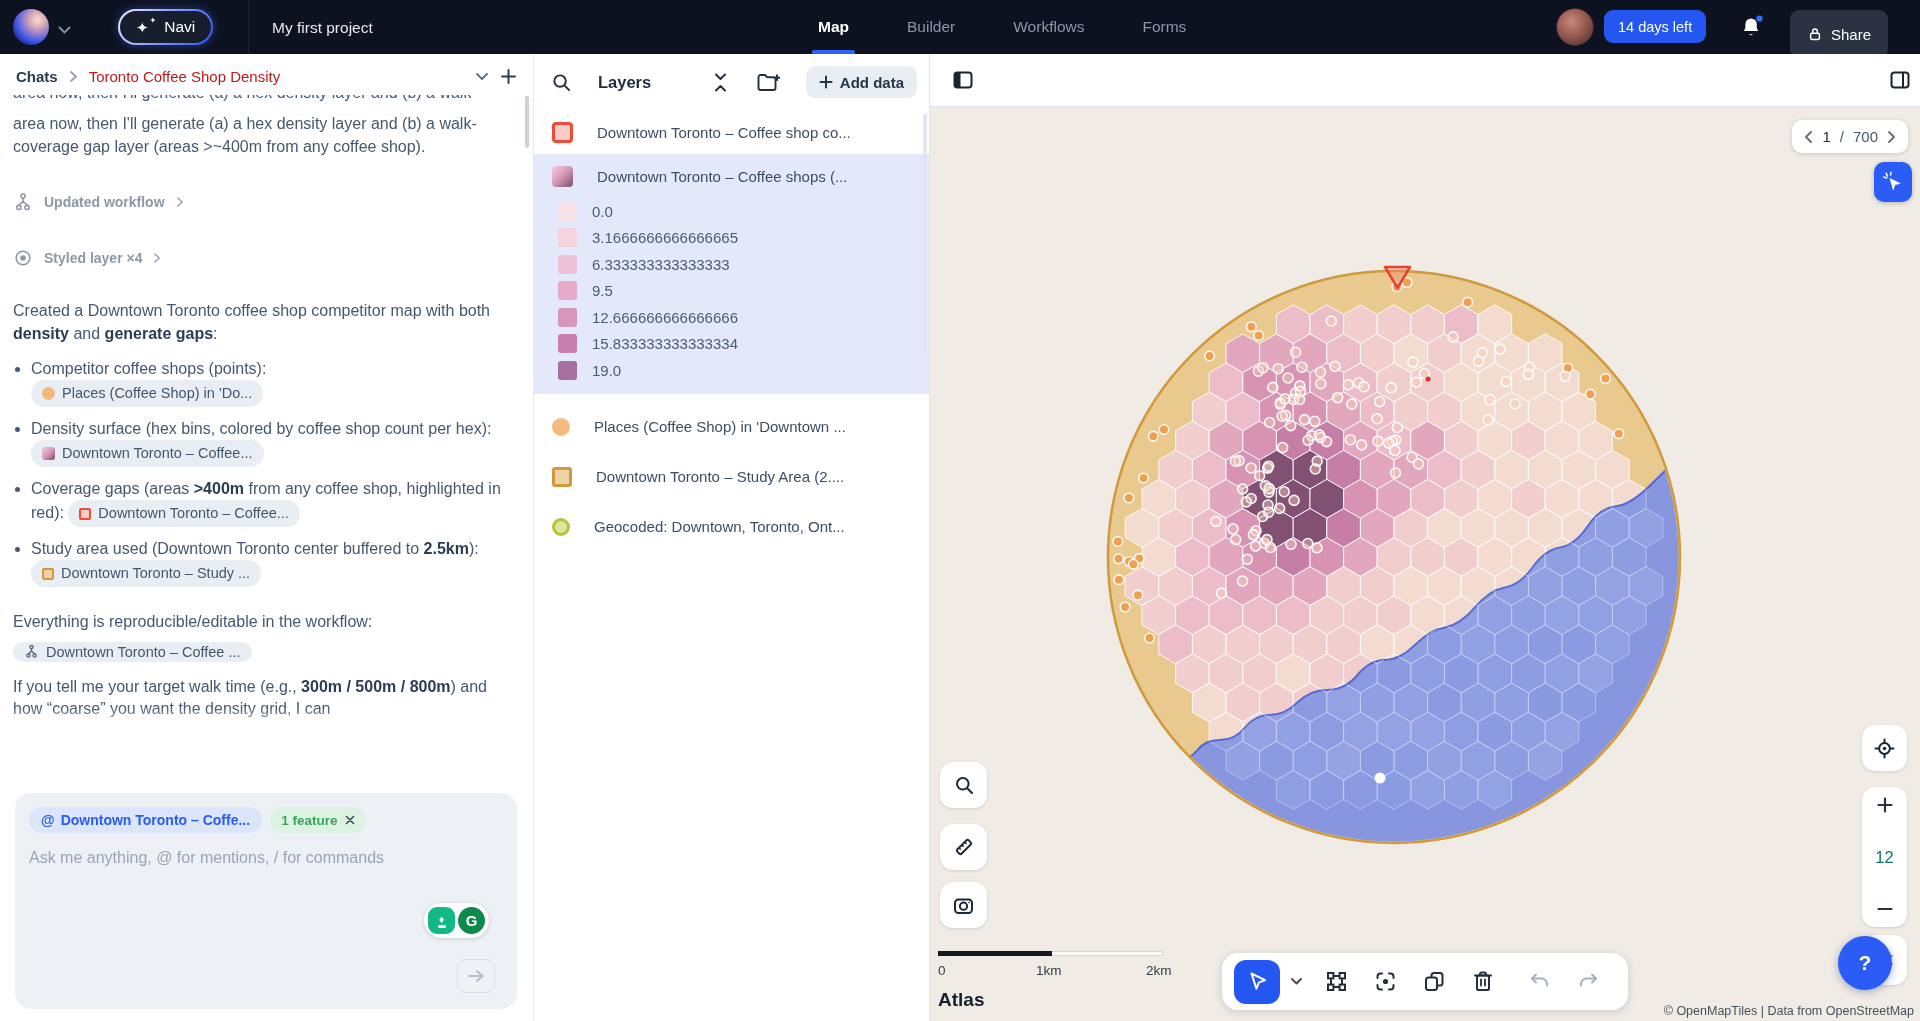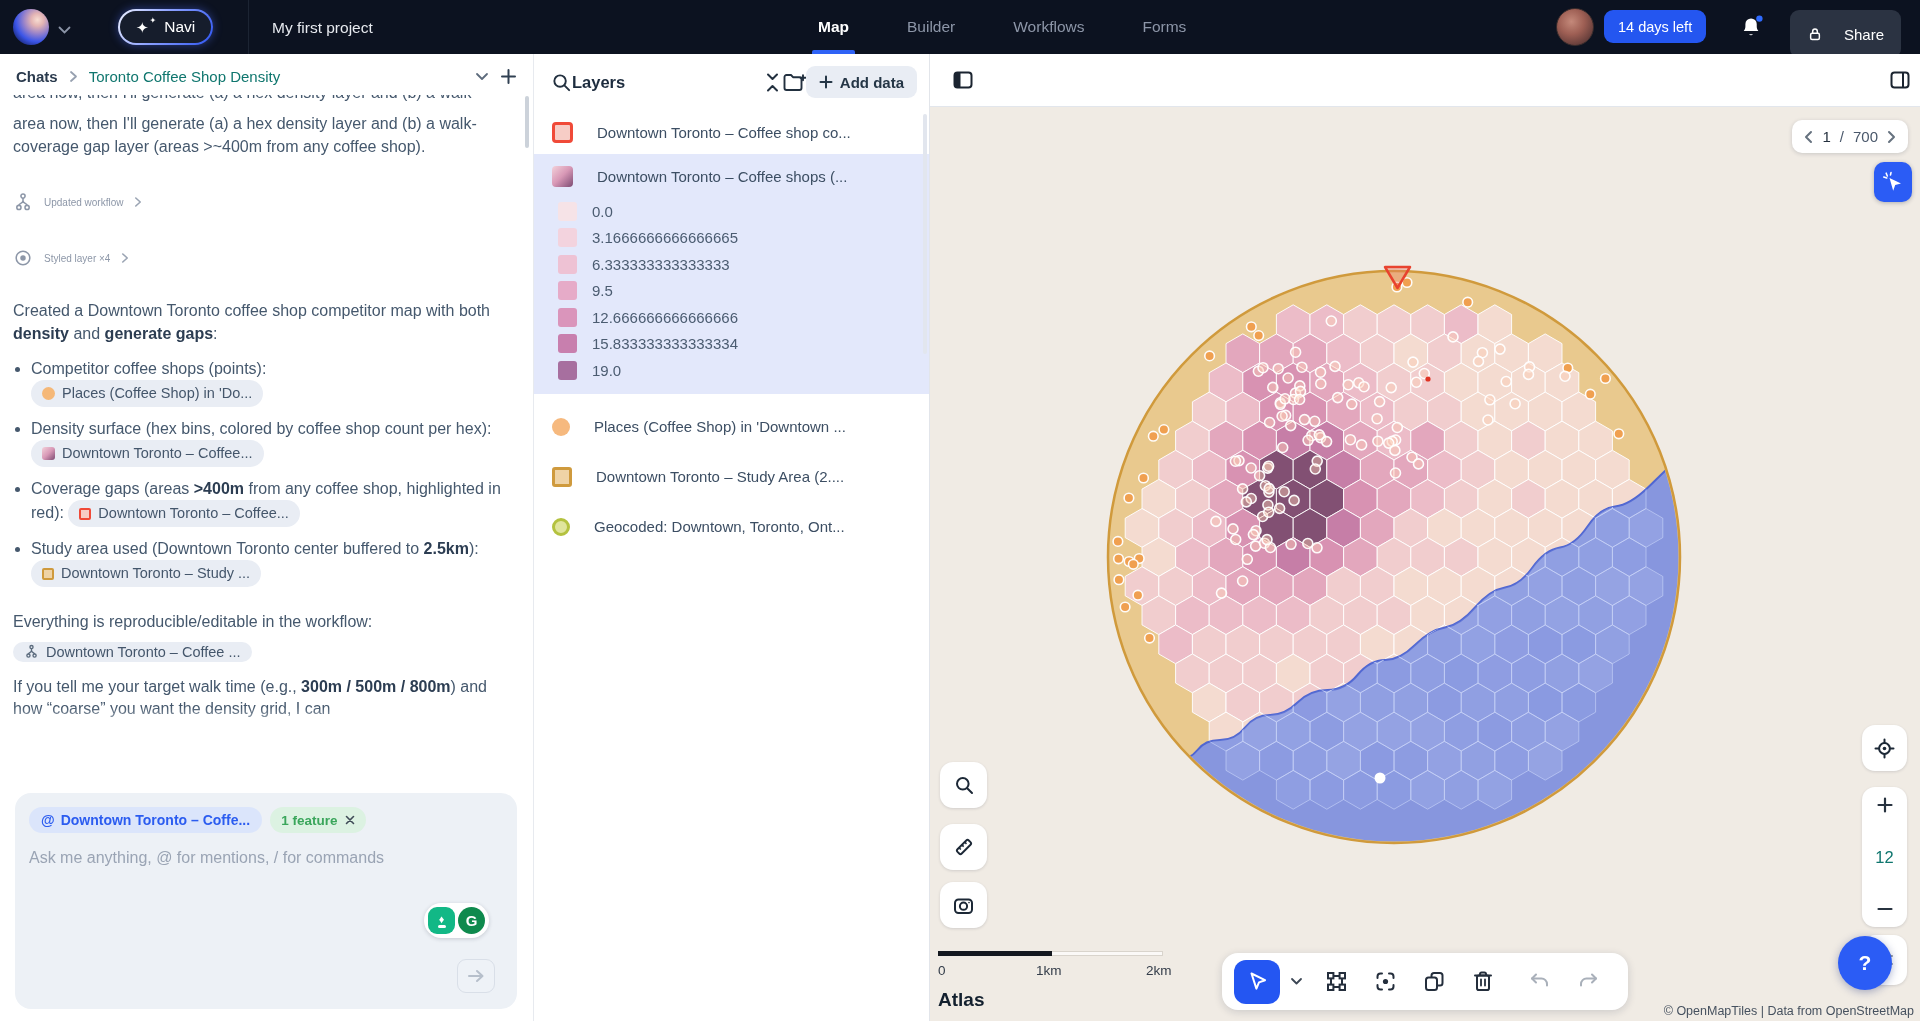--- a/index.html
+++ b/index.html
@@ -25,33 +25,33 @@
   .tab { position:relative; color:#8d96a8; font-size:15.5px; height:54px; display:flex; align-items:center; cursor:default; }
   .tab.active { color:#ffffff; font-weight:700; }
   .tab.active::after { content:""; position:absolute; left:-6px; right:-6px; bottom:0; height:4px; background:#2e62f6; border-radius:2px 2px 0 0; }
   .avatar { position:absolute; left:1556px; top:8px; width:38px; height:38px; border-radius:50%;
           background:radial-gradient(circle at 40% 35%, #c4897a 0%, #9e5f54 40%, #5f3a38 80%, #41282a 100%);
           border:1px solid #3a2c2c; }
   .trial-pill { position:absolute; left:1604px; top:10px; height:33px; padding:0 14px; border-radius:9px;
           background:#2456f0; color:#fff; font-size:14.5px; display:flex; align-items:center; }
   .bell { position:absolute; left:1737px; top:13px; }
   .share-btn { position:absolute; left:1790px; top:10px; height:48px; padding:0 17px; border-radius:9px;
-          background:#2b3342; color:#fff; font-size:15px; display:flex; align-items:center; gap:21px; }
+          background:#2b3342; color:#fff; font-size:15px; display:flex; align-items:center; gap:8px; }
 
   
   #chat-panel { position:absolute; left:0; top:54px; width:533px; height:967px; background:#fff; overflow:hidden; }
   .chat-header { display:flex; align-items:center; gap:11px; padding:14px 16px 4px 16px; }
   .crumb-root { color:#2a3a4d; font-size:15px; font-weight:700; }
-  .crumb-title { color:#0f766e; font-size:15px; }
+  .crumb-title { color:#b91c1c; font-size:15px; }
   .chat-header .spacer { flex:1; }
   .clip-strip { height:12px; overflow:hidden; margin:6px 13px 0; }
   .clip-strip span { display:block; transform:translateY(-13px); font-size:16px; line-height:22.5px; color:#45586d; }
   .cp { margin:6px 13px 0; font-size:16px; line-height:22.5px; color:#45586d; }
   .cp b, .cli b { color:#2c3d52; font-weight:700; }
-  .meta-row { margin:34px 13px 0; display:flex; align-items:center; gap:11px; color:#8d97a8; font-size:10px; }
+  .meta-row { margin:34px 13px 0; display:flex; align-items:center; gap:11px; color:#8d97a8; font-size:14px;font-weight:bold; }
   .meta-row.second { margin-top:36px; }
   .created { margin-top:32px; }
   .chat-ul { margin:12px 13px 0 13px; padding-left:18px; }
   .cli { margin-top:10px; font-size:16px; line-height:23px; color:#45586d; }
   .chip { display:inline-flex; align-items:center; gap:7px; background:#e9edf4; border-radius:14px;
           padding:2px 11px; font-size:14.5px; color:#44566b; vertical-align:middle; }
   .chip .dot-orange { width:13px; height:13px; border-radius:50%; background:#f5b878; }
   .chip .sw-grad { width:13px; height:13px; border-radius:3px;
           background:linear-gradient(135deg,#f3d2da 0%,#d898b6 50%,#7c4a72 100%); }
   .chip .sw-red { width:12px; height:12px; border-radius:2px; background:#f7ccc5; border:2px solid #f04a38; }
@@ -75,21 +75,21 @@
   .gr-bulb i { display:block; width:8px; height:3px; background:#fff; border-radius:2px; margin-top:1px; }
   .gr-g { width:27px; height:27px; border-radius:50%; background:#0e8a4d; color:#fff; display:flex;
           align-items:center; justify-content:center; font-size:15px; font-weight:700; }
   .send-btn { position:absolute; right:22px; bottom:16px; width:38px; height:34px; border-radius:9px;
           border:1.5px solid #d9dfe8; background:#eef2f7; display:flex; align-items:center; justify-content:center; }
   .chat-thumb { position:absolute; right:4px; top:42px; width:4px; height:52px; background:#ccd2da; border-radius:2px; }
 
   
   #layers-panel { position:absolute; left:533px; top:54px; width:397px; height:967px; background:#fff;
           border-left:1px solid #e7eaef; border-right:1px solid #e2e5ea; }
-  .layers-header { height:56px; display:flex; align-items:center; padding:0 12px 0 17px; gap:0; }
+  .layers-header { height:56px; display:flex; align-items:center; padding:0 12px 0 17px; gap:26px; }
   .layers-title { font-size:16.5px; font-weight:700; color:#1d2c3e; flex:0 0 auto; }
   .layers-header .spacer { flex:1; }
   .hd-icon { flex:0 0 auto; display:flex; }
   .add-data { height:32px; padding:0 13px; border-radius:9px; background:#e9edf4; color:#253646;
           font-size:15px; font-weight:600; display:flex; align-items:center; gap:7px; }
   .layer-row { height:44px; display:flex; align-items:center; gap:24px; padding-left:18px; font-size:15px; color:#3c4e63; }
   .lr-tall { height:50px; }
   .sw { flex:0 0 auto; }
   .sw-red-big { width:21px; height:21px; border-radius:4px; background:#f7cdc6; border:3px solid #f04a38; }
   .sw-grad-big { width:21px; height:21px; border-radius:4px;

